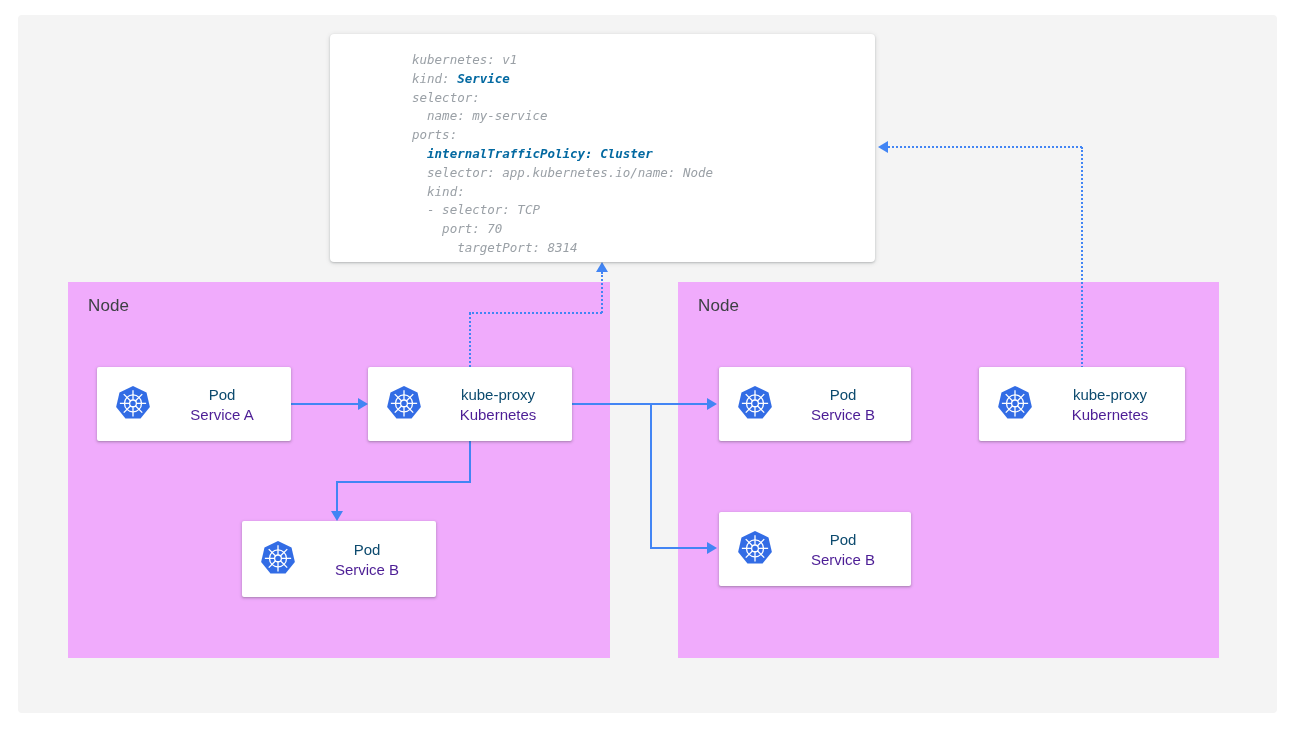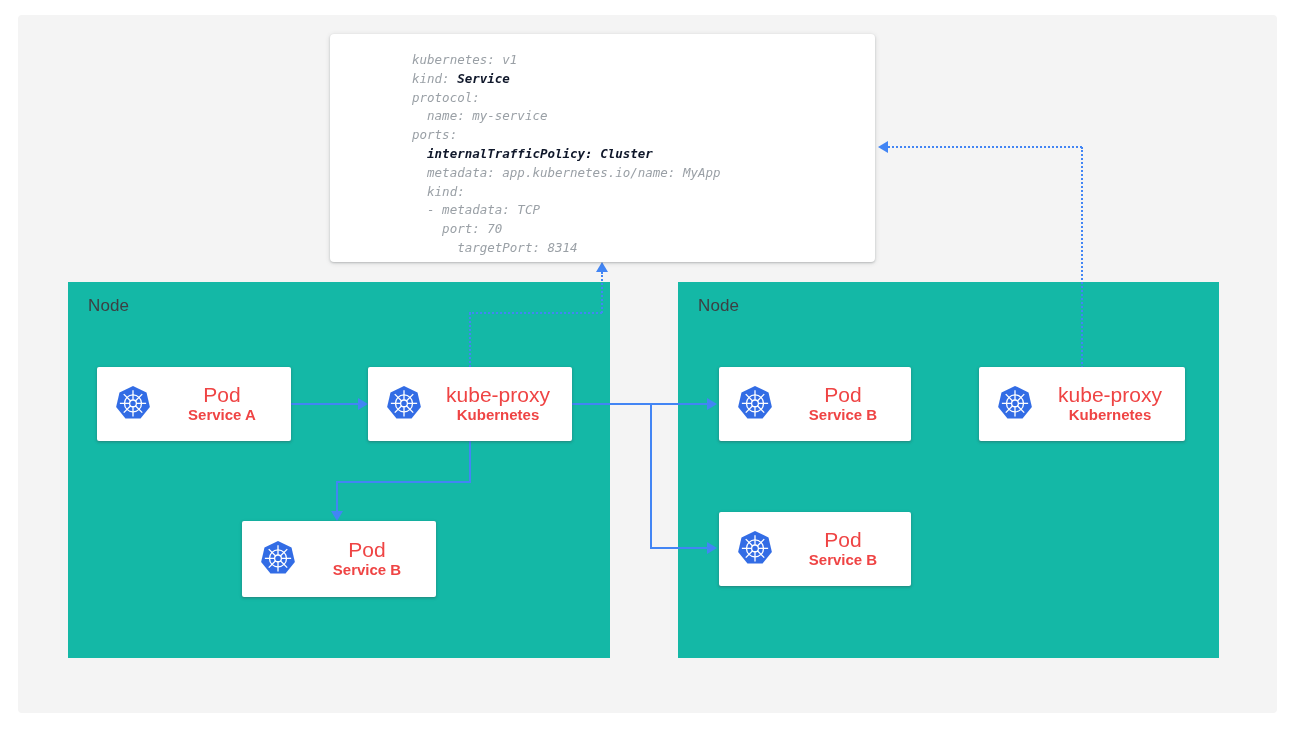--- a/index.html
+++ b/index.html
@@ -28,21 +28,21 @@
     top: 15px;
     width: 1259px;
     height: 698px;
     background: #f4f4f4;
     border-radius: 4px;
   }
 
   
   .node-box {
     position: absolute;
-    background: #14b8a6;
+    background: #f0abfc;
   }
   #node-left  { left: 68px;  top: 282px; width: 542px; height: 376px; }
   #node-right { left: 678px; top: 282px; width: 541px; height: 376px; }
 
   .node-label {
     position: absolute;
     left: 20px;
     top: 14px;
     font-size: 17px;
     color: #3c4043;
@@ -68,31 +68,30 @@
   }
   .card .card-text {
     flex: 1 1 auto;
     display: flex;
     flex-direction: column;
     align-items: center;
     justify-content: center;
     padding: 0 10px;
   }
   .card .card-title {
-    font-size: 21px;
-    color: #ef4444;
+    font-size: 15px;
+    color: #0c4a6e;
     line-height: 21px;
     white-space: nowrap;
   }
   .card .card-sub {
     font-size: 15px;
-    color: #ef4444;
+    color: #4c1d95;
     line-height: 20px;
     white-space: nowrap;
-    font-weight: bold;
   }
 
   
   #card-pod-a        { left: 97px;  top: 367px; width: 194px; height: 74px; }
   #card-kube-left    { left: 368px; top: 367px; width: 204px; height: 74px; }
   #card-pod-b-left   { left: 242px; top: 521px; width: 194px; height: 76px; }
   #card-pod-b-top    { left: 719px; top: 367px; width: 192px; height: 74px; }
   #card-pod-b-bottom { left: 719px; top: 512px; width: 192px; height: 74px; }
   #card-kube-right   { left: 979px; top: 367px; width: 206px; height: 74px; }
 
@@ -115,21 +114,21 @@
     margin: 0;
     font-family: "DejaVu Sans Mono", "Liberation Mono", monospace;
     font-style: italic;
     font-size: 12.5px;
     line-height: 18.8px;
     color: #9aa0a6;
     white-space: pre;
   }
   #yaml-code .b {
     font-weight: bold;
-    color: #0f172a;
+    color: #0369a1;
   }
 
   
   .ln {
     position: absolute;
     background: #4285f4;
   }
   .ln-h { height: 2px; }
   .ln-v { width: 2px; }
 
@@ -209,27 +208,27 @@
   <div class="dot-v" style="left:601px; top:272px; height:41px;"></div>
   <div class="arrow-u" style="left:596px; top:262px;"></div>
 
   <div class="dot-v" style="left:1081px; top:147px; height:221px;"></div>
   <div class="dot-h" style="left:888px; top:146px; width:194px;"></div>
   <div class="arrow-l" style="left:878px; top:141px;"></div>
 
   <div id="yaml-card">
     <pre id="yaml-code"><span>kubernetes: v1</span>
 <span>kind: </span><span class="b">Service</span>
-<span>protocol:</span>
+<span>selector:</span>
 <span>  name: my-service</span>
 <span>ports:</span>
 <span class="b">  internalTrafficPolicy: Cluster</span>
-<span>  metadata: app.kubernetes.io/name: MyApp</span>
+<span>  selector: app.kubernetes.io/name: Node</span>
 <span>  kind:</span>
-<span>  - metadata: TCP</span>
+<span>  - selector: TCP</span>
 <span>    port: 70</span>
 <span>      targetPort: 8314</span></pre>
   </div>
 
   <div class="card" id="card-pod-a">
     <svg class="k8s-logo" viewBox="0 0 64 64">
       <polygon points="32,3 53.6,13.4 59,36.6 44.1,55.2 19.9,55.2 5,36.6 10.4,13.4" fill="#326ce5"></polygon>
       <g fill="none" stroke="#ffffff" stroke-width="2.1">
         <circle cx="32" cy="31" r="13.6"></circle>
         <circle cx="32" cy="31" r="5.4"></circle>

